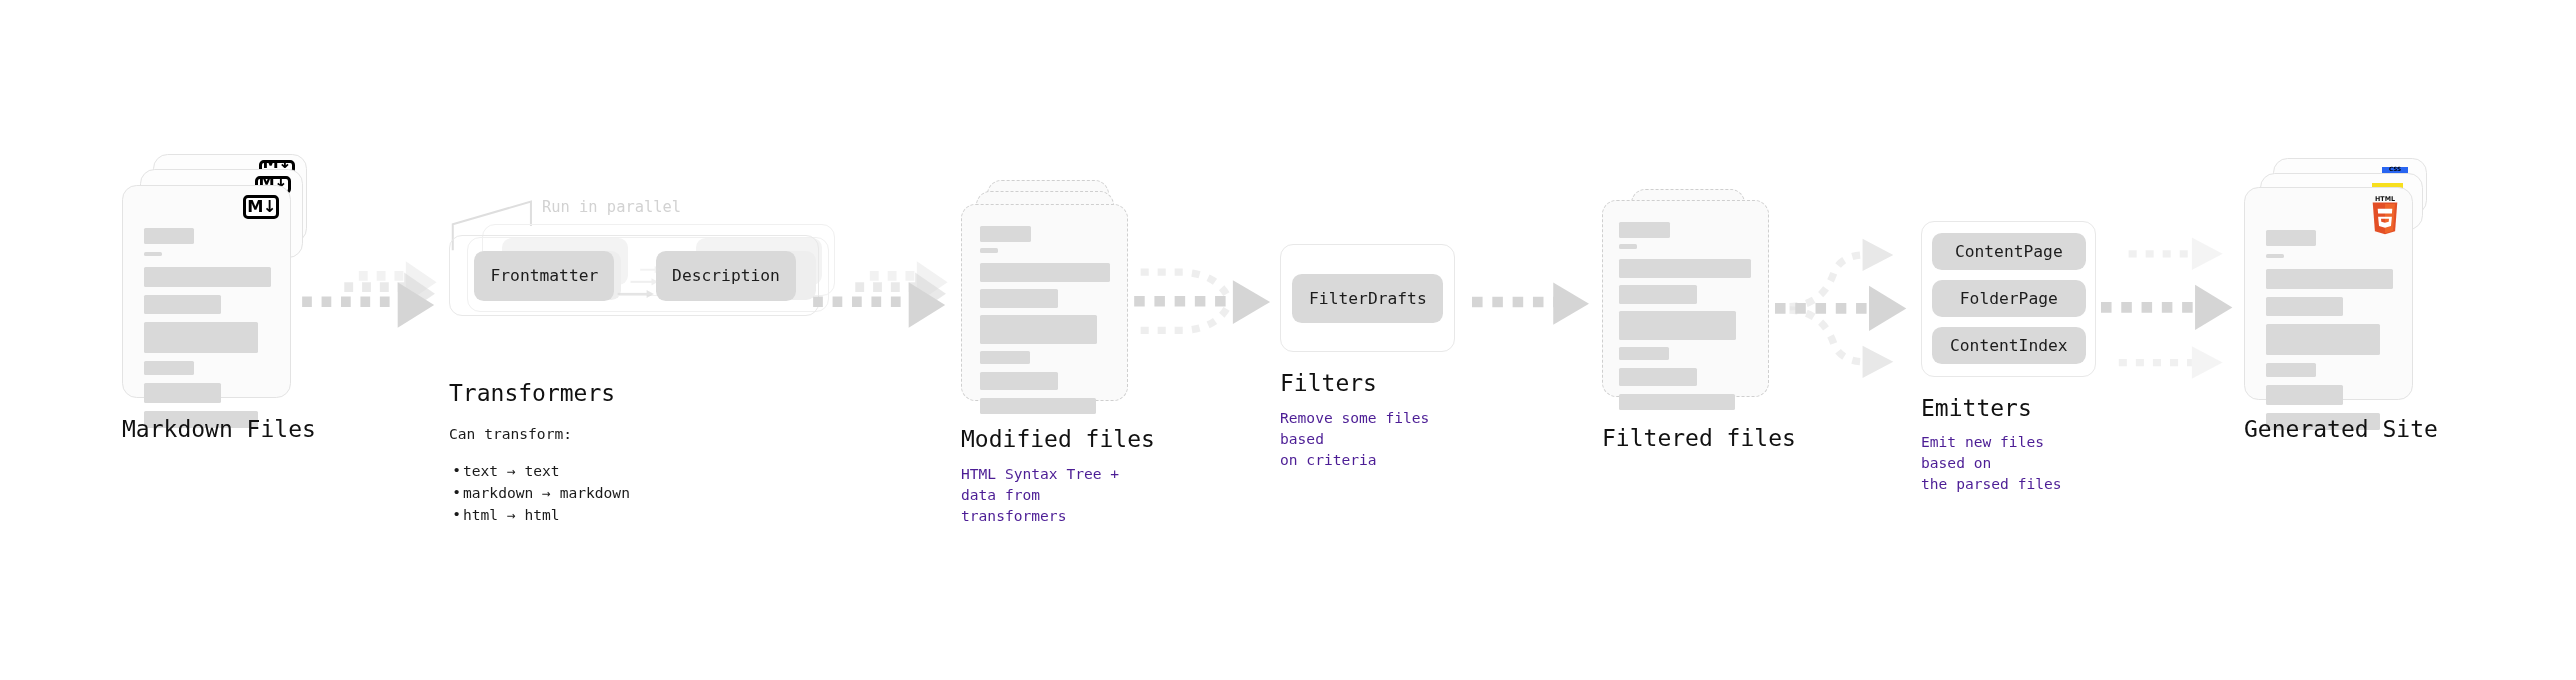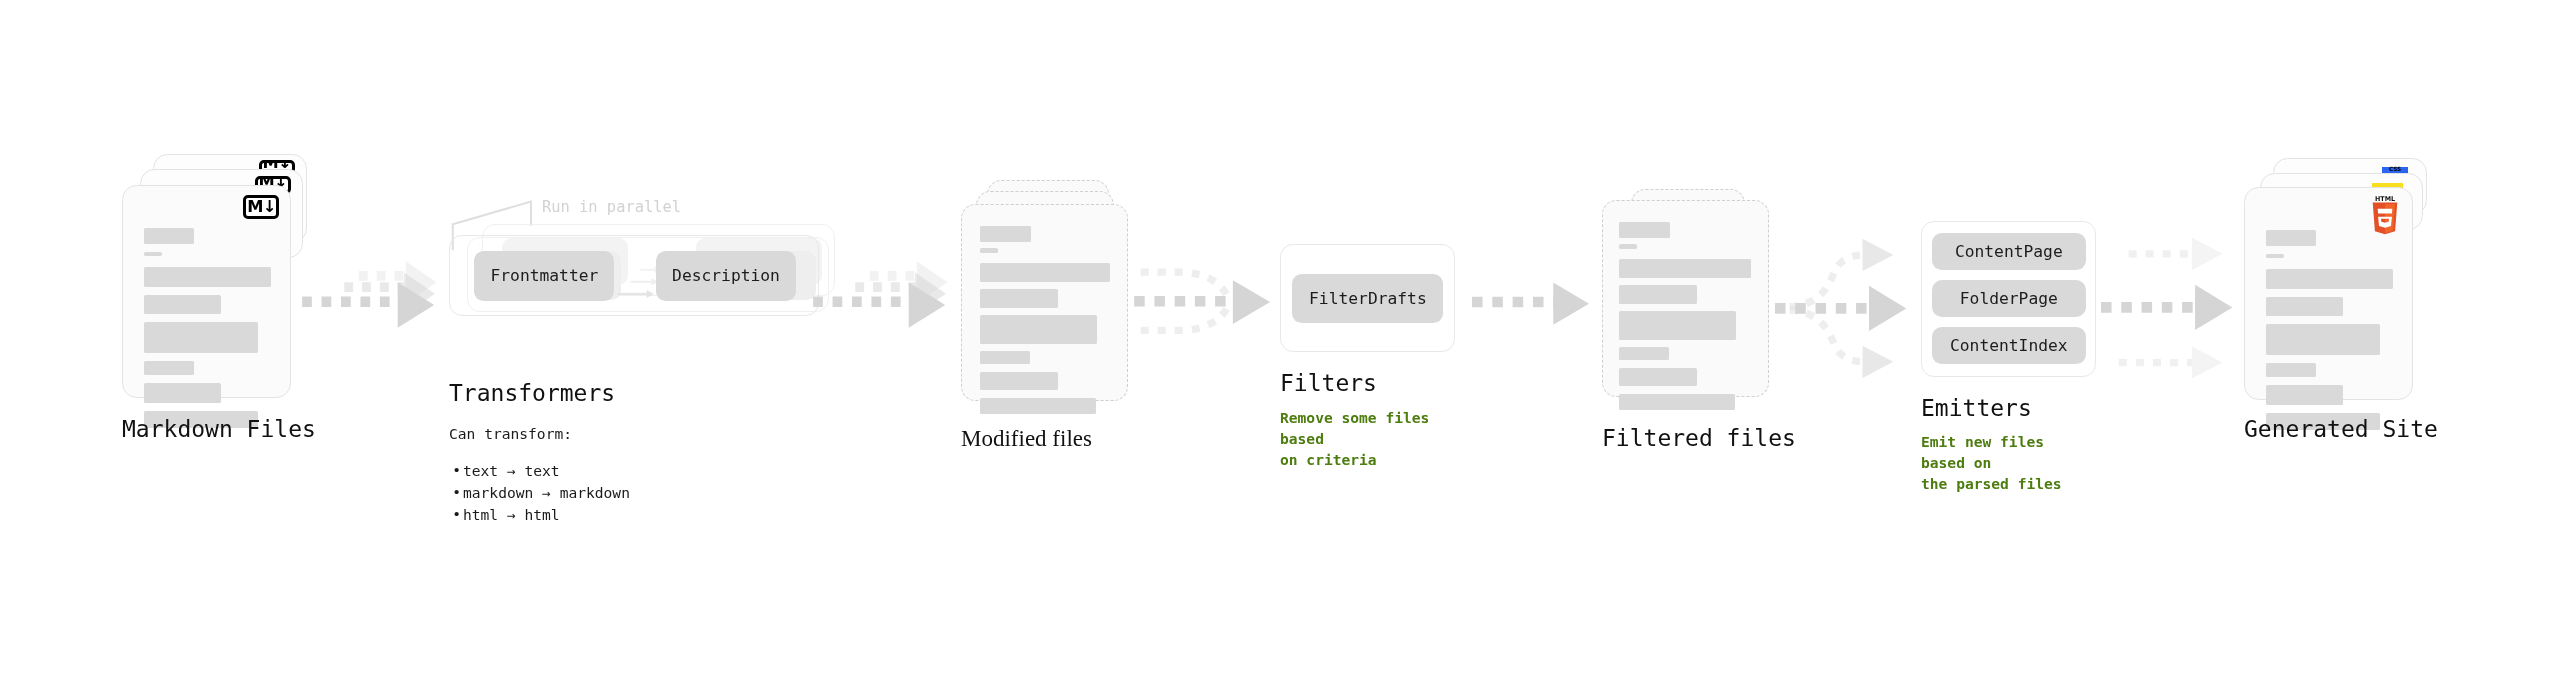--- a/index.html
+++ b/index.html
@@ -92,24 +92,23 @@
 
   
   .title {
     font-size: 23px;
     color: #111;
     letter-spacing: 0px;
     white-space: nowrap;
   }
   .caption {
     font-size: 14.6px;
-    color: #4d7c0f;
+    color: #4c1d95;
     line-height: 1.45;
     white-space: pre-line;
-    font-weight: bold;
   }
   .note {
     font-size: 15.4px;
     color: #d2d2d2;
     white-space: nowrap;
   }
   .bullets { font-size: 14.6px; color: #1a1a1a; line-height: 1.5; }
   .bullets li { list-style: none; white-space: nowrap; }
   .bullets .lead { margin-bottom: 15px; }
   .bullets .b { padding-left: 14px; position: relative; }
@@ -248,21 +247,23 @@
           <div class="bar" style="width:18px;  height:4.9px;  margin-bottom:9.8px;"></div>
           <div class="bar" style="width:130px; height:18.7px; margin-bottom:7.3px;"></div>
           <div class="bar" style="width:78px;  height:18.7px; margin-bottom:7.3px;"></div>
           <div class="bar" style="width:117px; height:29px; margin-bottom:7.3px;"></div>
           <div class="bar" style="width:50px;  height:13px; margin-bottom:7.3px;"></div>
           <div class="bar" style="width:78px;  height:18.7px; margin-bottom:7.3px;"></div>
           <div class="bar" style="width:116px; height:16.3px;"></div>
         </div>
       </div>
     </div>
-    <div class="title" style="position:absolute; left:0px; top:246px;font-family:Liberation Serif, serif;">Modified files</div>
+    <div class="title" style="position:absolute; left:0px; top:246px;">Modified files</div>
+    <div class="caption" style="position:absolute; left:0px; top:283px;">HTML Syntax Tree +
+data from transformers</div>
   </div>
 
   <svg style="left:1134px; top:256px;" width="146" height="89" viewBox="0 0 180 110">
     <path d="M 8,20 L 60,20 Q 104,22 118,55" fill="none" stroke="#e0e0e0" stroke-width="9" stroke-dasharray="10 11" opacity="0.55"></path>
     <path d="M 8,92 L 60,92 Q 104,90 118,58" fill="none" stroke="#e0e0e0" stroke-width="9" stroke-dasharray="10 11" opacity="0.55"></path>
     <line x1="0" y1="56" x2="126" y2="56" stroke="#d5d5d5" stroke-width="13" stroke-dasharray="13 12"></line>
     <polygon points="122,30 168,57 122,84" fill="#d5d5d5"></polygon>
   </svg>
 
   <div class="stage" style="left:1280px; top:244px;border-radius:20px;">

